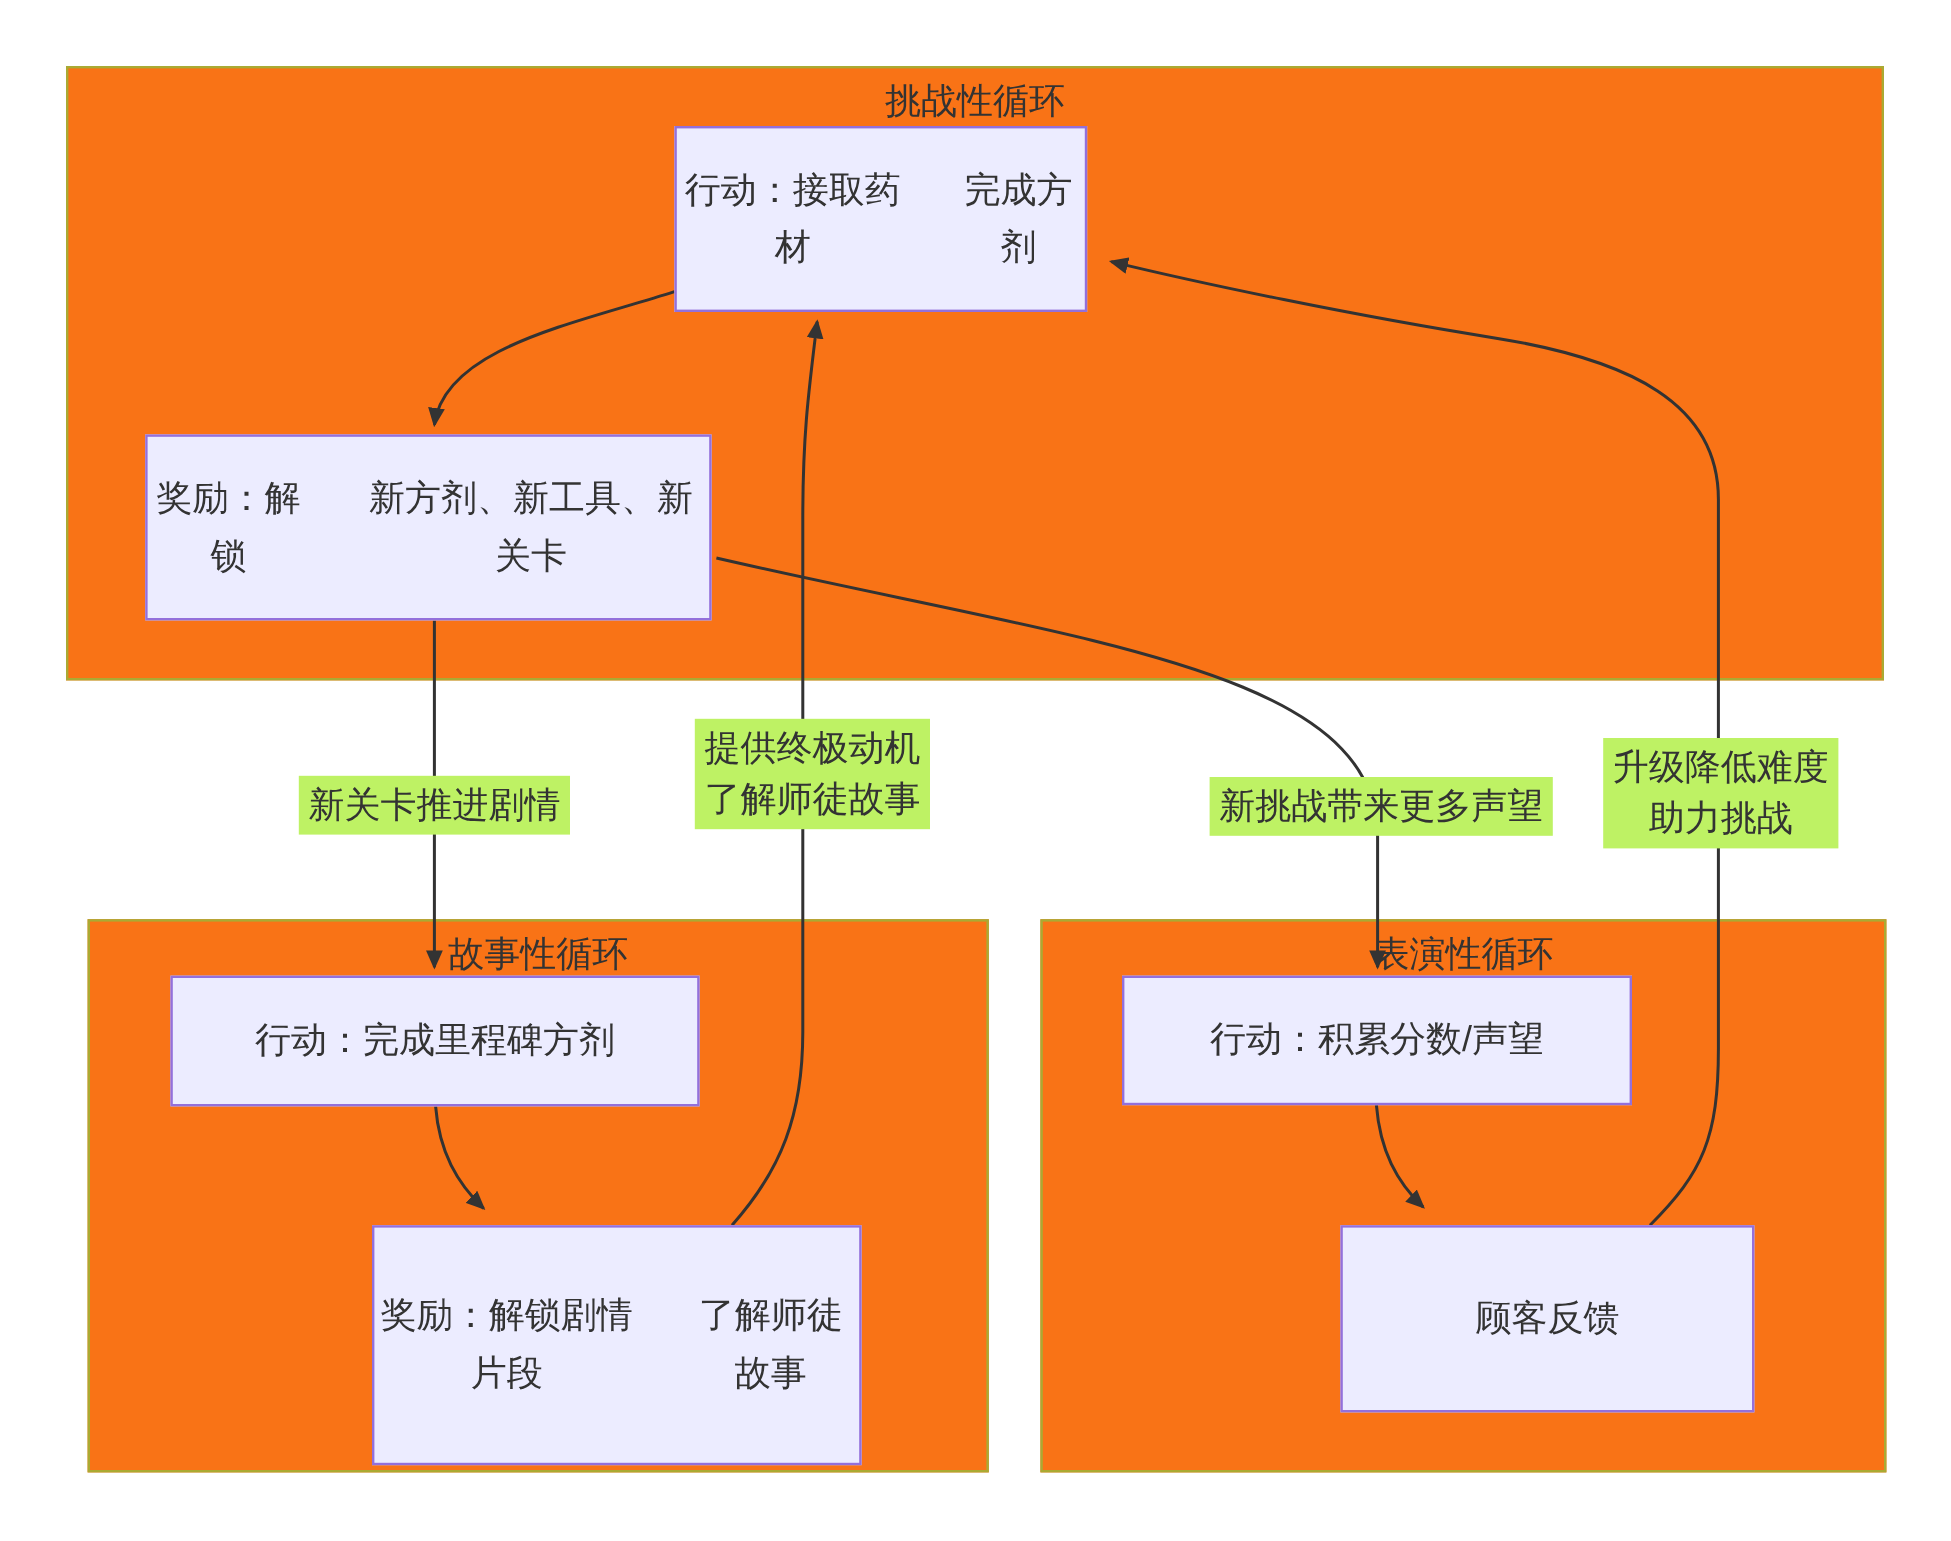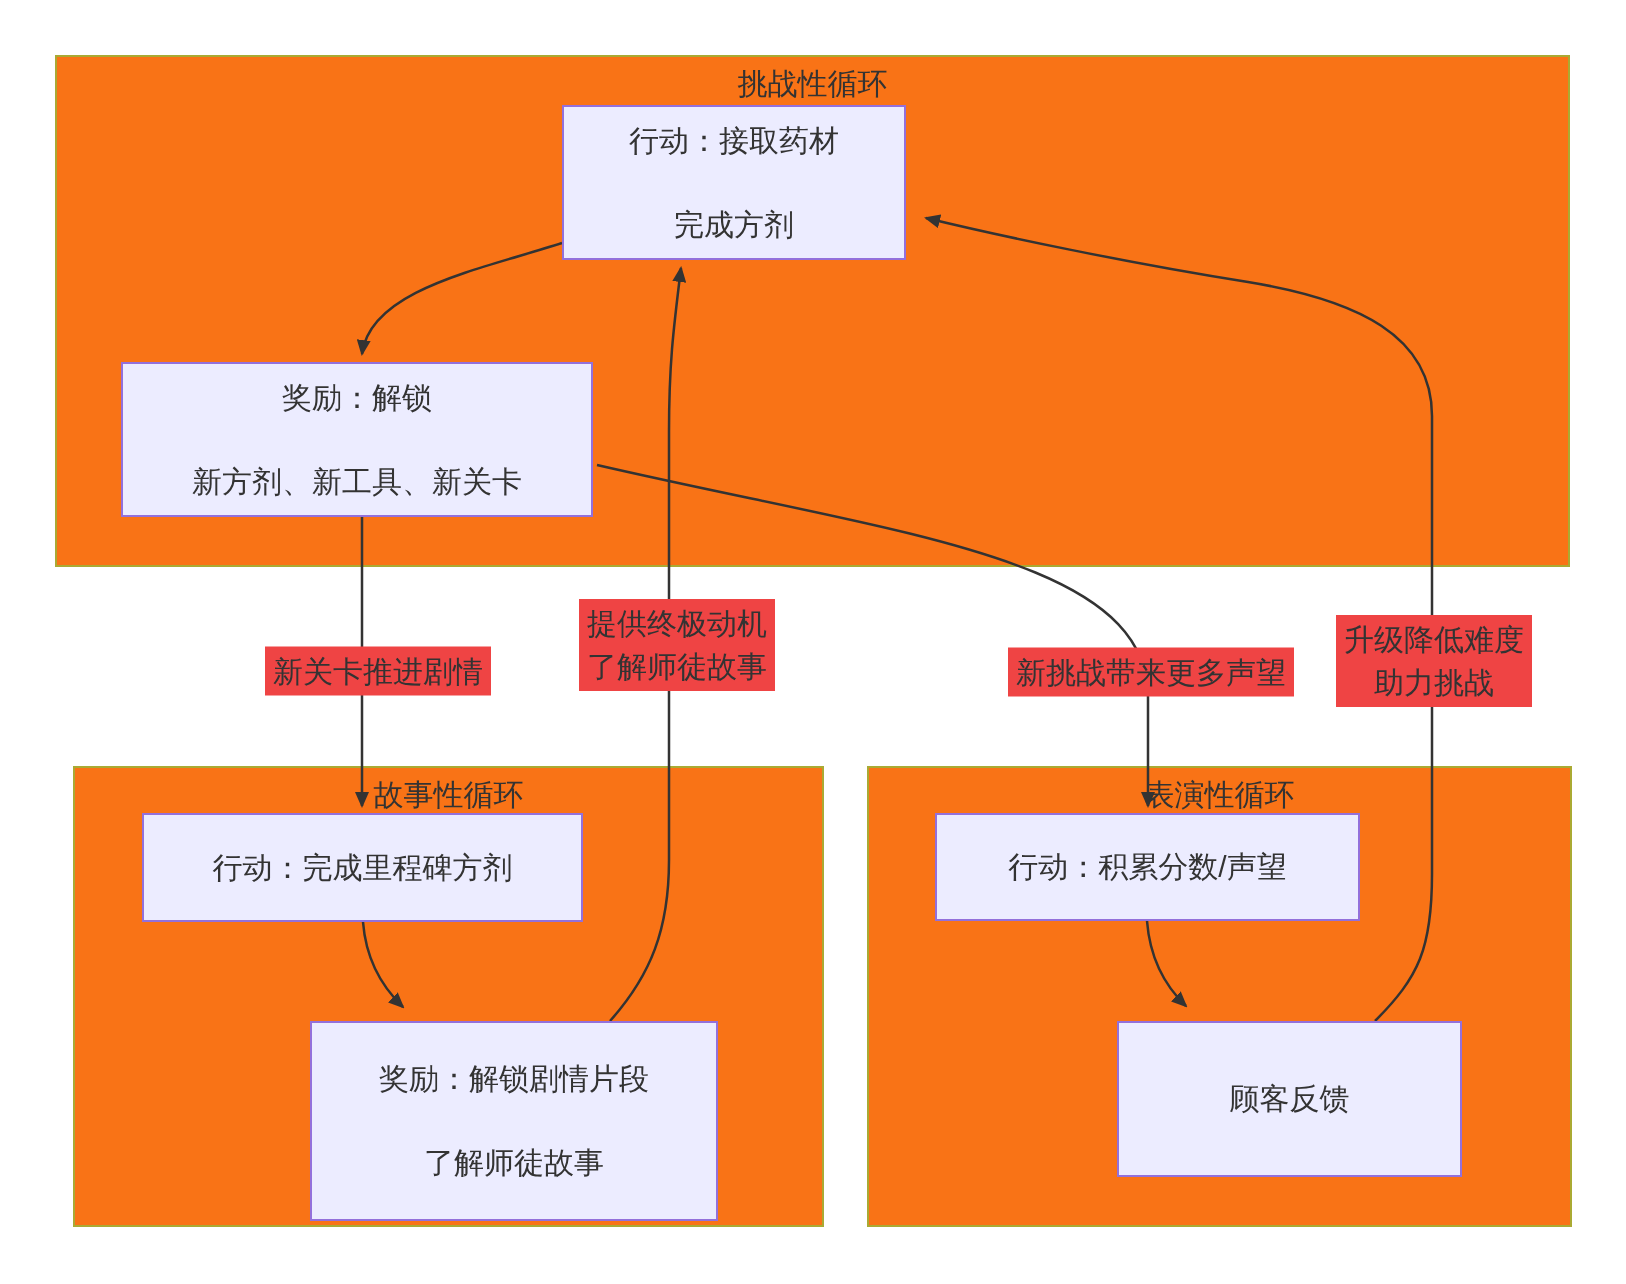--- a/index.html
+++ b/index.html
@@ -12,27 +12,27 @@
     position:absolute;background:#f97316;border:2.5px solid #aaaa33;
     box-sizing:border-box;z-index:1;
   }
   .cluster-title{
     position:absolute;top:7px;left:0;width:100%;text-align:center;
     font-size:30px;color:#333333;z-index:2;
   }
   .edge-layer{position:absolute;left:0;top:0;z-index:2;}
   .node{
     position:absolute;background:#ececff;border:2.5px solid #9370db;
-    box-sizing:border-box;display:flex;flex-direction:column;
+    box-sizing:border-box;display:flex;flex-direction:row;
     align-items:center;justify-content:center;text-align:center;
     font-size:30px;line-height:48px;color:#333333;z-index:3;gap:36px;
   }
   .edge-label{
     position:absolute;transform:translate(-50%,-50%);
-    background:#ef4444;padding:3px 8px;text-align:center;
+    background:#bef264;padding:3px 8px;text-align:center;
     font-size:30px;line-height:43px;color:#333333;z-index:4;white-space:nowrap;
   }
   .edge-label span{display:block;}
 </style>
 </head>
 <body>
 
 <div class="cluster" style="left:55px;top:55px;width:1515px;height:512px;">
   <div class="cluster-title">挑战性循环</div>
 </div>
@@ -82,21 +82,21 @@
 </div>
 
 <div class="node" style="left:935px;top:813px;width:425px;height:108px;">
   <span>行动：积累分数/声望</span>
 </div>
 
 <div class="node" style="left:1117px;top:1021px;width:345px;height:156px;">
   <span>顾客反馈</span>
 </div>
 
-<div class="edge-label" style="left:362px;top:671px;margin-left:16px;">
+<div class="edge-label" style="left:362px;top:671px;">
   <span>新关卡推进剧情</span>
 </div>
 
 <div class="edge-label" style="left:677px;top:645px;">
   <span>提供终极动机</span>
   <span>了解师徒故事</span>
 </div>
 
 <div class="edge-label" style="left:1151px;top:672px;">
   <span>新挑战带来更多声望</span>

